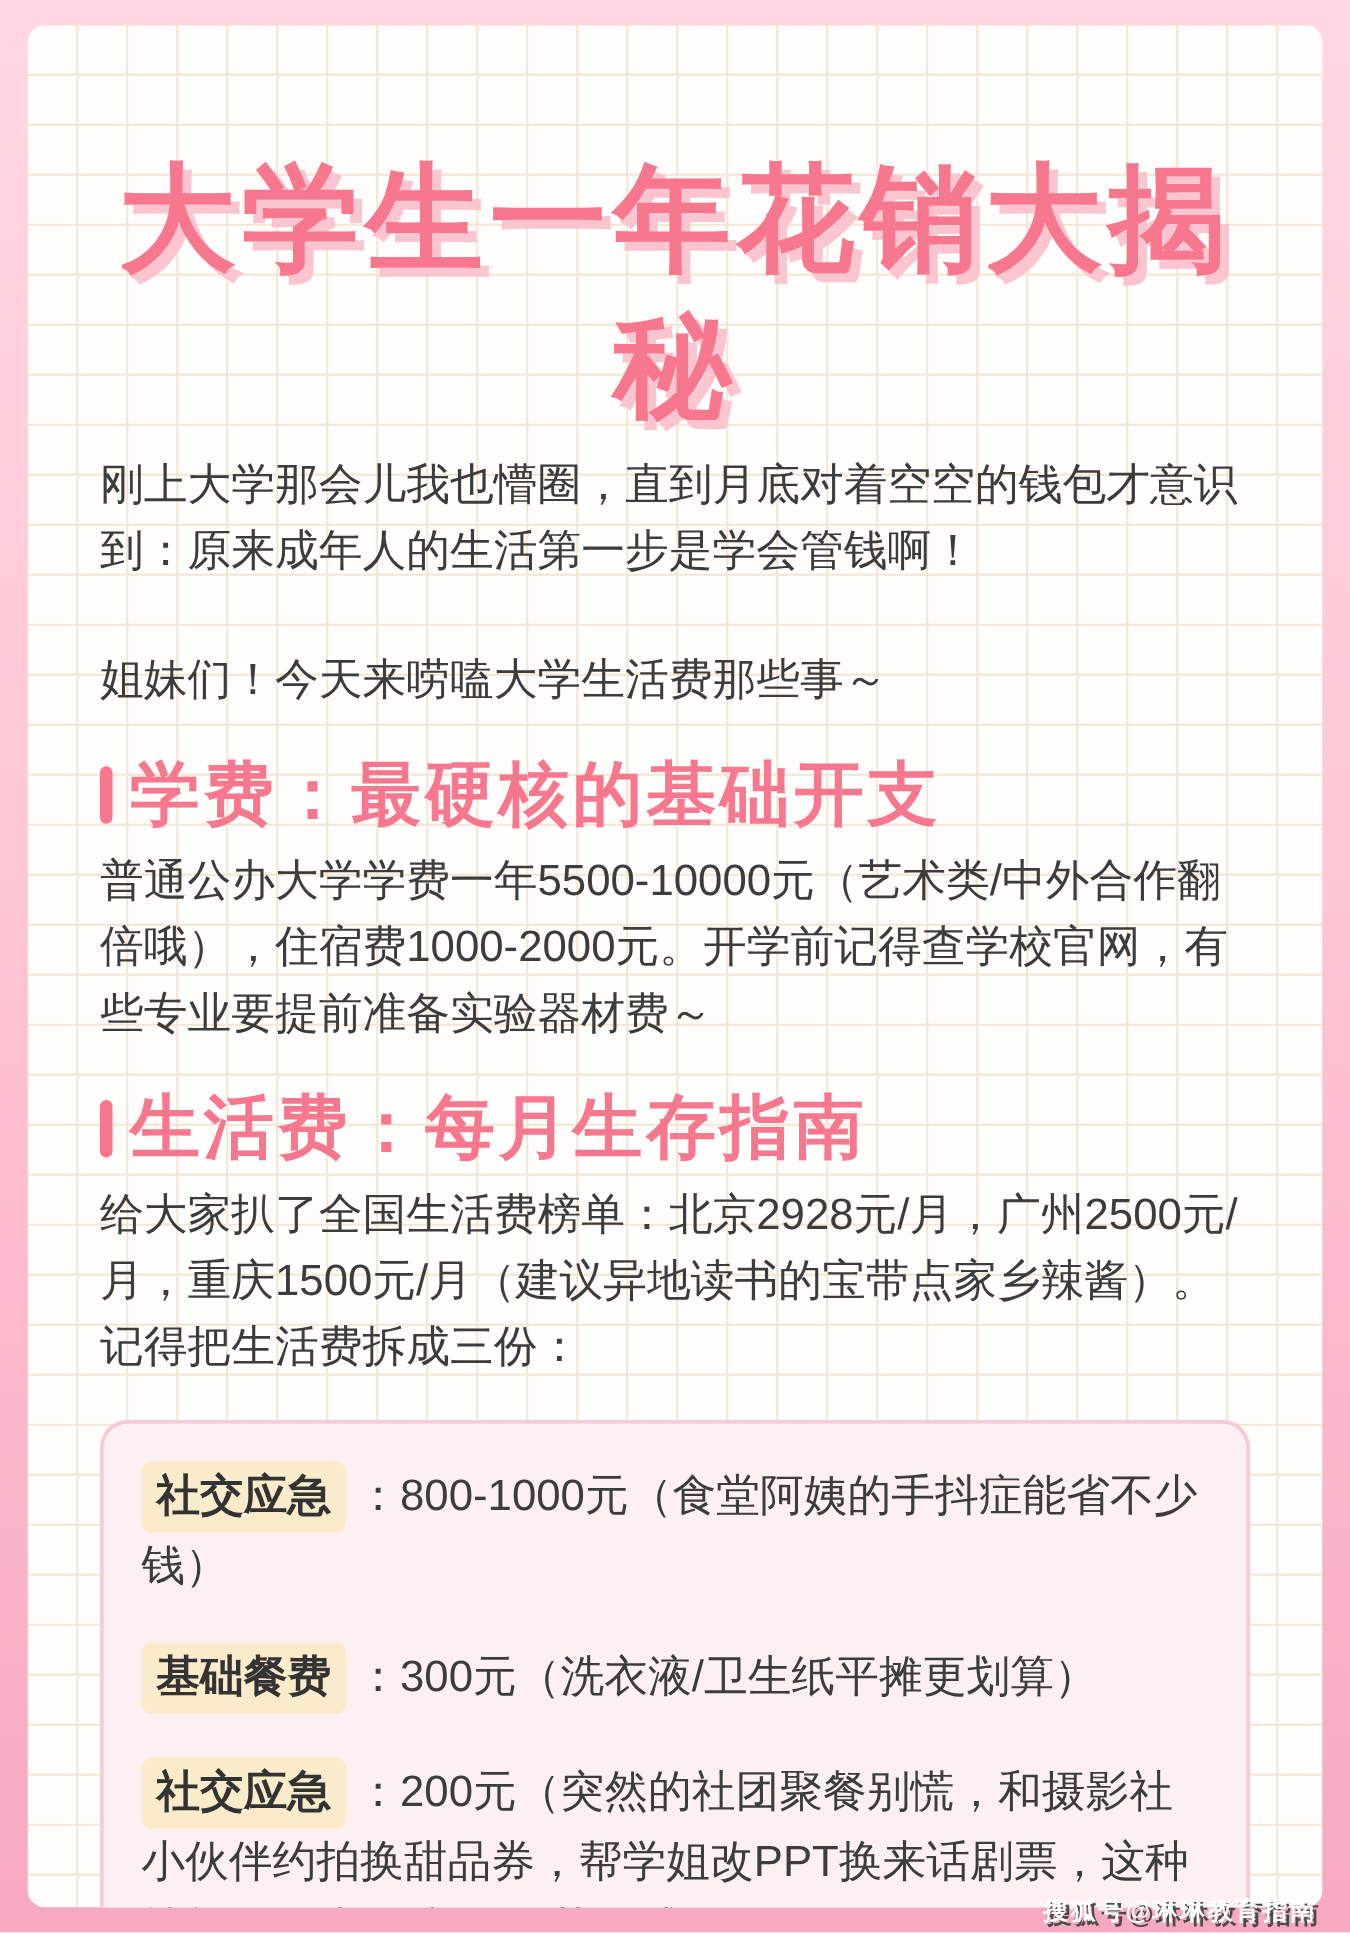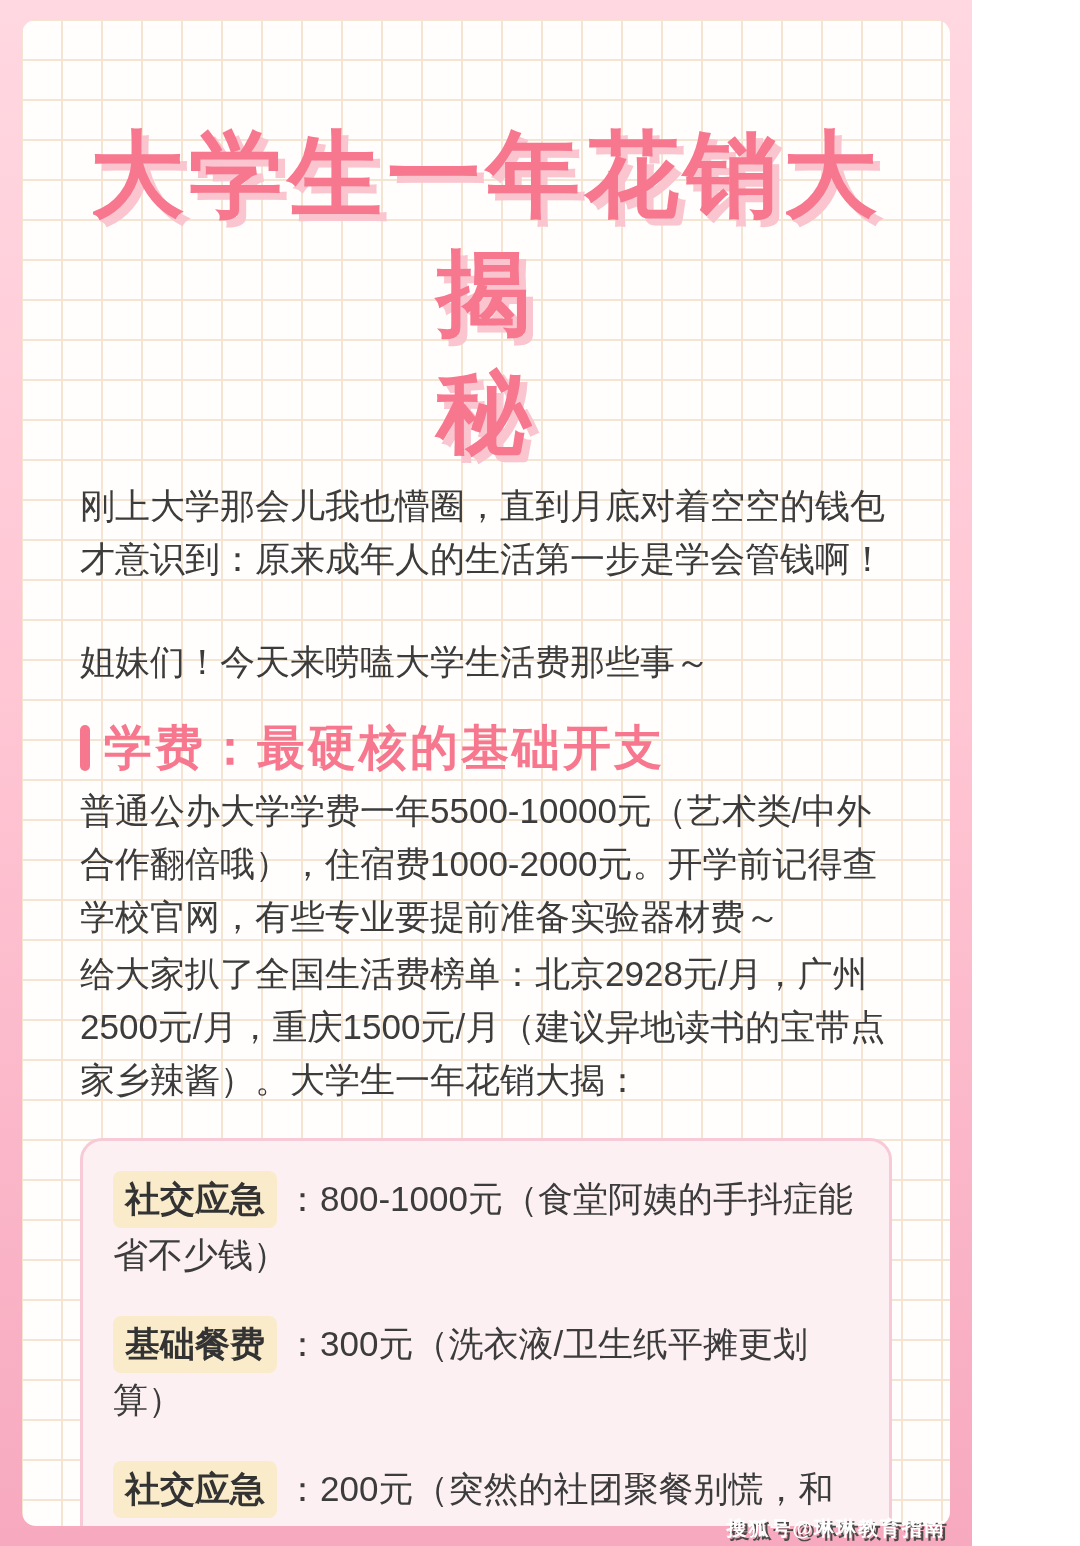--- a/index.html
+++ b/index.html
@@ -3,21 +3,21 @@
 <meta charset="utf-8">
 <style>
   html, body { margin: 0; padding: 0; }
   body {
     width: 1080px; height: 1546px;
     font-family: "Liberation Sans", "DejaVu Sans", sans-serif;
     -webkit-font-smoothing: antialiased;
   }
   .frame {
     position: relative;
-    width: 972px; height: 1546px;
+    width: 1080px; height: 1546px;
     box-sizing: border-box;
     padding: 20px 22px 20px 22px;
     background: linear-gradient(180deg, #ffd8e1 0%, #ffc6d4 45%, #f7a9bf 100%);
   }
   .inner {
     width: 100%; height: 100%;
     box-sizing: border-box;
     border-radius: 14px;
     padding: 0 58px;
     overflow: hidden;
@@ -53,21 +53,21 @@
     margin-top: 28px;
   }
   .heading-bar {
     width: 10px; height: 46px;
     border-radius: 6px;
     background: #f6778e;
     margin-right: 14px;
     flex: 0 0 auto;
   }
   .heading-text {
-    font-size: 48px;
+    font-size: 56px;
     font-weight: 700;
     letter-spacing: 3px;
     color: #f6778e;
   }
   .section-body { margin-top: 4px; }
   .budget-card {
     margin-top: 32px;
     box-sizing: border-box;
     background: #fcf0f3;
     border: 3px solid #f8c9d6;
@@ -114,21 +114,25 @@
 
     <p class="para p-intro2">刚上大学那会儿我也懵圈，直到月底对着空空的钱包才意识到：原来成年人的生活第一步是学会管钱啊！</p>
     <p class="para p-intro1">姐妹们！今天来唠嗑大学生活费那些事～</p>
 
     <div class="section-heading">
       <span class="heading-bar"></span>
       <span class="heading-text">学费：最硬核的基础开支</span>
     </div>
     <p class="para section-body">普通公办大学学费一年5500-10000元（艺术类/中外合作翻倍哦），住宿费1000-2000元。开学前记得查学校官网，有些专业要提前准备实验器材费～</p>
 
-    <p class="para section-body">给大家扒了全国生活费榜单：北京2928元/月，广州2500元/月，重庆1500元/月（建议异地读书的宝带点家乡辣酱）。大学生一年花销大揭：</p>
+    <div class="section-heading">
+      <span class="heading-bar"></span>
+      <span class="heading-text">生活费：每月生存指南</span>
+    </div>
+    <p class="para section-body">给大家扒了全国生活费榜单：北京2928元/月，广州2500元/月，重庆1500元/月（建议异地读书的宝带点家乡辣酱）。记得把生活费拆成三份：</p>
 
     <div class="budget-card">
       <p class="card-item">
         <span class="hl-label">社交应急</span><span>：800-1000元（食堂阿姨的手抖症能省不少钱）</span>
       </p>
       <p class="card-item">
         <span class="hl-label">基础餐费</span><span>：300元（洗衣液/卫生纸平摊更划算）</span>
       </p>
       <p class="card-item">
         <span class="hl-label">社交应急</span><span>：200元（突然的社团聚餐别慌，和摄影社小伙伴约拍换甜品券，帮学姐改PPT换来话剧票，这种技能互换比AA制更有获得感～）</span>

